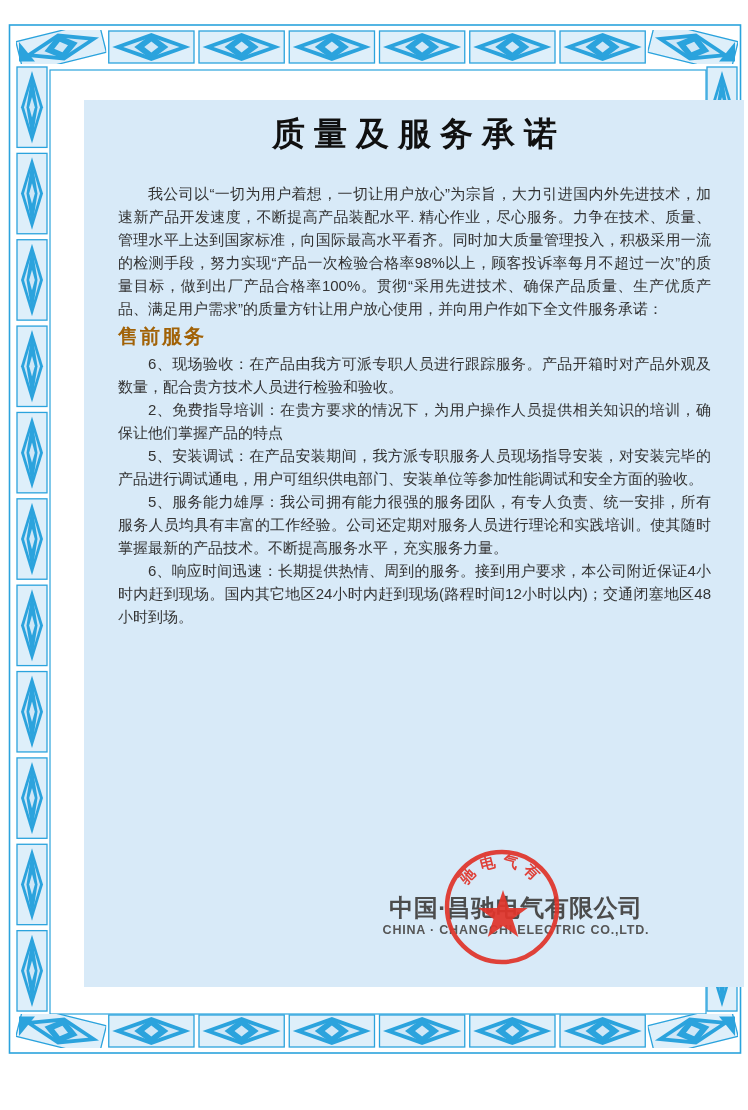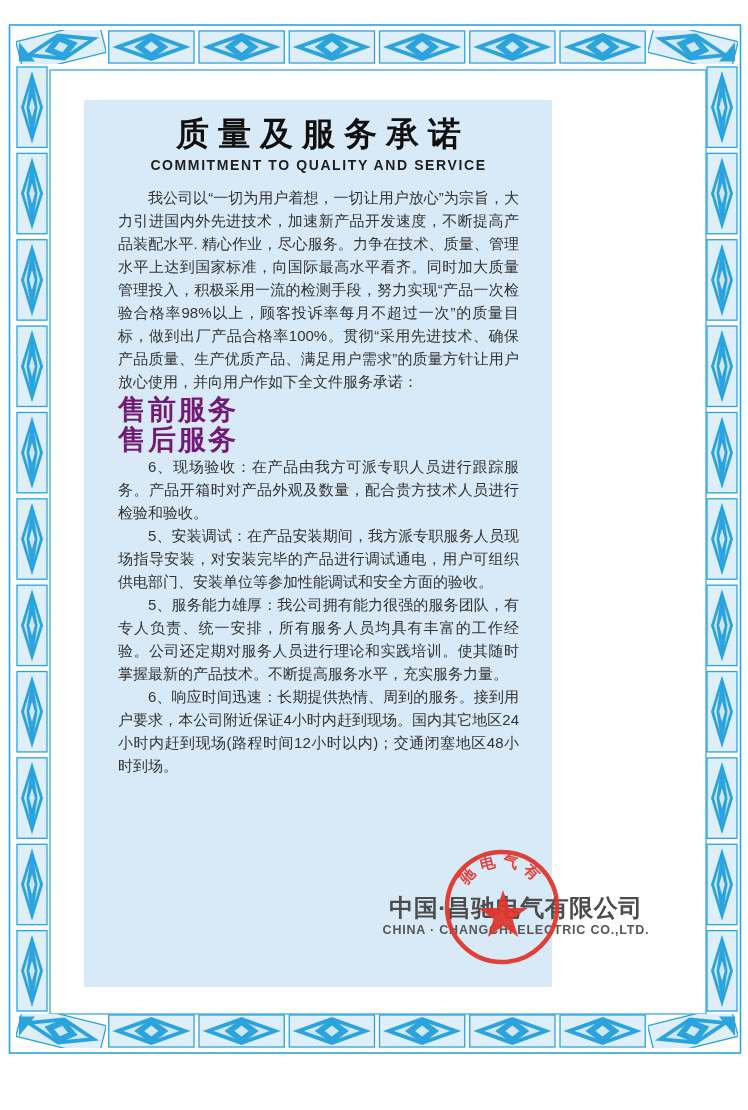--- a/index.html
+++ b/index.html
@@ -2,35 +2,35 @@
 <html><head>
 <meta charset="utf-8">
 <style>
   html,body{margin:0;padding:0;}
   body{
     width:748px;height:1110px;background:#ffffff;position:relative;overflow:hidden;
     font-family:"Liberation Sans","DejaVu Sans",sans-serif;
   }
   .frame-svg{position:absolute;left:0;top:0;width:748px;height:1110px;}
   .panel{
-    position:absolute;left:84px;top:100px;width:468px;height:887px;
+    position:absolute;left:84px;top:100px;width:660px;height:887px;
     background:#D8EAF8;box-sizing:border-box;padding:14px 33px 0 34px;
   }
   .title{
     margin:0;text-align:center;font-size:33px;line-height:40px;font-weight:bold;
     color:#101010;letter-spacing:9px;padding-left:9px;
   }
   .subtitle{
     margin:2px 0 0 0;text-align:center;font-size:14px;font-weight:bold;
     color:#1e1e1e;letter-spacing:1.6px;line-height:18px;
   }
-  .body-text{margin-top:12px;font-size:15px;line-height:23px;color:#333333;text-align:justify;}
+  .body-text{margin-top:28px;font-size:15px;line-height:23px;color:#333333;text-align:justify;}
   .body-text p{margin:0;text-indent:2em;}
   .sec-head{
-    font-size:28px;line-height:27px;font-weight:bold;color:#701a75;
+    font-size:20px;line-height:27px;font-weight:bold;color:#a16207;
     margin:3px 0 2px 0;letter-spacing:2px;
   }
   .footer-company{
     position:absolute;left:368px;top:893px;width:296px;text-align:center;
   }
   .company-cn{
     font-size:24px;line-height:30px;font-weight:bold;color:#4c4c4c;letter-spacing:0.5px;
   }
   .company-en{
     font-size:12.5px;line-height:15px;font-weight:bold;color:#565656;letter-spacing:0.8px;
@@ -115,29 +115,28 @@
   <use href="#vseg" x="706" y="927.64"></use>
 
   <polygon points="19,61.5 35,61.5 19,42" fill="#2BA3DD"></polygon>
   <polygon points="735,61.5 719,61.5 735,42" fill="#2BA3DD"></polygon>
   <polygon points="19,1016.5 35,1016.5 19,1036" fill="#2BA3DD"></polygon>
   <polygon points="735,1016.5 719,1016.5 735,1036" fill="#2BA3DD"></polygon>
 </svg>
 
 <div class="panel">
   <div class="title">质量及服务承诺</div>
-  <div class="subtitle">COMMITMENT TO QUALITY AND SERVICE</div>
 
   <div class="body-text">
     <p>我公司以“一切为用户着想，一切让用户放心”为宗旨，大力引进国内外先进技术，加速新产品开发速度，不断提高产品装配水平. 精心作业，尽心服务。力争在技术、质量、管理水平上达到国家标准，向国际最高水平看齐。同时加大质量管理投入，积极采用一流的检测手段，努力实现“产品一次检验合格率98%以上，顾客投诉率每月不超过一次”的质量目标，做到出厂产品合格率100%。贯彻“采用先进技术、确保产品质量、生产优质产品、满足用户需求”的质量方针让用户放心使用，并向用户作如下全文件服务承诺：</p>
 
     <div class="sec-head">售前服务</div>
 
-    <div class="sec-head">售后服务</div>
     <p>6、现场验收：在产品由我方可派专职人员进行跟踪服务。产品开箱时对产品外观及数量，配合贵方技术人员进行检验和验收。</p>
+    <p>2、免费指导培训：在贵方要求的情况下，为用户操作人员提供相关知识的培训，确保让他们掌握产品的特点</p>
     <p>5、安装调试：在产品安装期间，我方派专职服务人员现场指导安装，对安装完毕的产品进行调试通电，用户可组织供电部门、安装单位等参加性能调试和安全方面的验收。</p>
     <p>5、服务能力雄厚：我公司拥有能力很强的服务团队，有专人负责、统一安排，所有服务人员均具有丰富的工作经验。公司还定期对服务人员进行理论和实践培训。使其随时掌握最新的产品技术。不断提高服务水平，充实服务力量。</p>
     <p>6、响应时间迅速：长期提供热情、周到的服务。接到用户要求，本公司附近保证4小时内赶到现场。国内其它地区24小时内赶到现场(路程时间12小时以内)；交通闭塞地区48小时到场。</p>
   </div>
 </div>
 
 <div class="footer-company">
   <div class="company-cn">中国·昌驰电气有限公司</div>
   <div class="company-en">CHINA · CHANGCHI ELECTRIC CO.,LTD.</div>
 </div>

